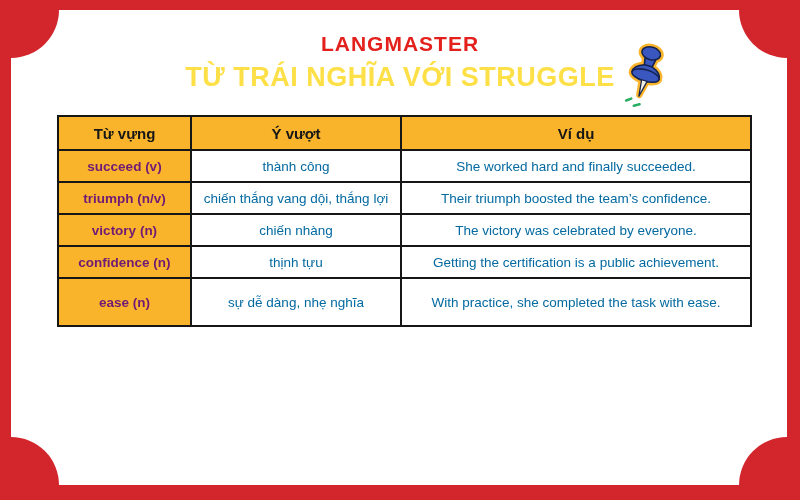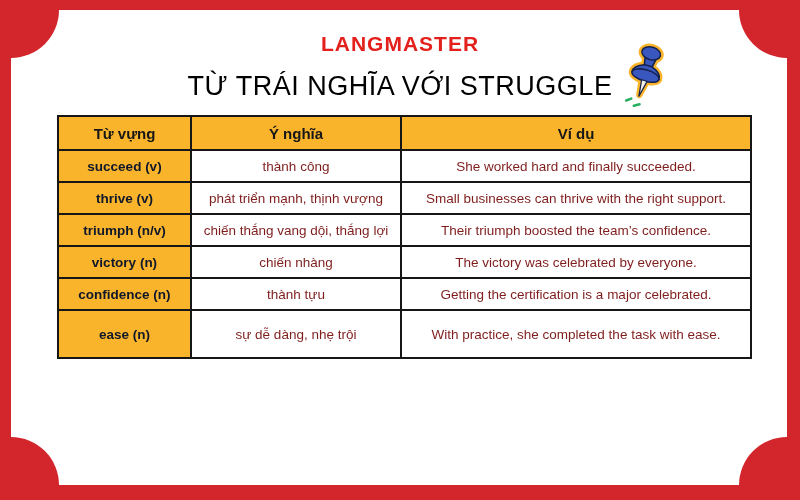--- a/index.html
+++ b/index.html
@@ -25,23 +25,22 @@
 
   .logo{
     position:absolute;top:32px;left:0;width:800px;
     text-align:center;
     font-size:21px;font-weight:800;letter-spacing:1px;
     color:#e3201b;
   }
   .title{
     position:absolute;top:62px;left:0;width:800px;
     text-align:center;
-    font-size:27px;font-weight:400;letter-spacing:0.5px;
-    color:#000000;
-    margin-top:9px;
+    font-size:27px;font-weight:700;letter-spacing:0.5px;
+    color:#fde047;
   }
   .pin{
     position:absolute;top:42px;left:612px;width:64px;height:70px;
   }
 
   table.vocab{
     position:absolute;left:57px;top:115px;
     width:693px;
     border-collapse:collapse;
     table-layout:fixed;
@@ -54,27 +53,27 @@
     overflow:hidden;
   }
   table.vocab th{
     background:#f9b42c;
     color:#161616;
     font-size:15px;font-weight:700;
     height:28px;
   }
   table.vocab td{
     font-size:13.5px;
-    color:#7f1d1d;
+    color:#0369a1;
     background:#ffffff;
     height:26px;
   }
   table.vocab td.word{
     background:#f9b42c;
-    color:#0f172a;
+    color:#701a75;
     font-weight:700;
   }
   table.vocab tbody tr:last-child td{height:42px;}
   col.c1{width:133px;}
   col.c2{width:210px;}
   col.c3{width:350px;}
 </style>
 </head>
 <body>
 
@@ -113,49 +112,44 @@
 
 <table class="vocab">
   <colgroup>
       <col class="c1">
       <col class="c2">
       <col class="c3">
     </colgroup>
   <thead>
     <tr>
       <th>Từ vựng</th>
-      <th>Ý nghĩa</th>
+      <th>Ý vượt</th>
       <th>Ví dụ</th>
     </tr>
   </thead>
   <tbody>
       <tr>
         <td class="word">succeed (v)</td>
         <td>thành công</td>
         <td>She worked hard and finally succeeded.</td>
-      </tr>
-      <tr>
-        <td class="word">thrive (v)</td>
-        <td>phát triển mạnh, thịnh vượng</td>
-        <td>Small businesses can thrive with the right support.</td>
       </tr>
       <tr>
         <td class="word">triumph (n/v)</td>
         <td>chiến thắng vang dội, thắng lợi</td>
         <td>Their triumph boosted the team’s confidence.</td>
       </tr>
       <tr>
         <td class="word">victory (n)</td>
         <td>chiến nhàng</td>
         <td>The victory was celebrated by everyone.</td>
       </tr>
       <tr>
         <td class="word">confidence (n)</td>
-        <td>thành tựu</td>
-        <td>Getting the certification is a major celebrated.</td>
+        <td>thịnh tựu</td>
+        <td>Getting the certification is a public achievement.</td>
       </tr>
       <tr>
         <td class="word">ease (n)</td>
-        <td>sự dễ dàng, nhẹ trội</td>
+        <td>sự dễ dàng, nhẹ nghĩa</td>
         <td>With practice, she completed the task with ease.</td>
       </tr>
     </tbody>
 </table>
 
 </body></html>

